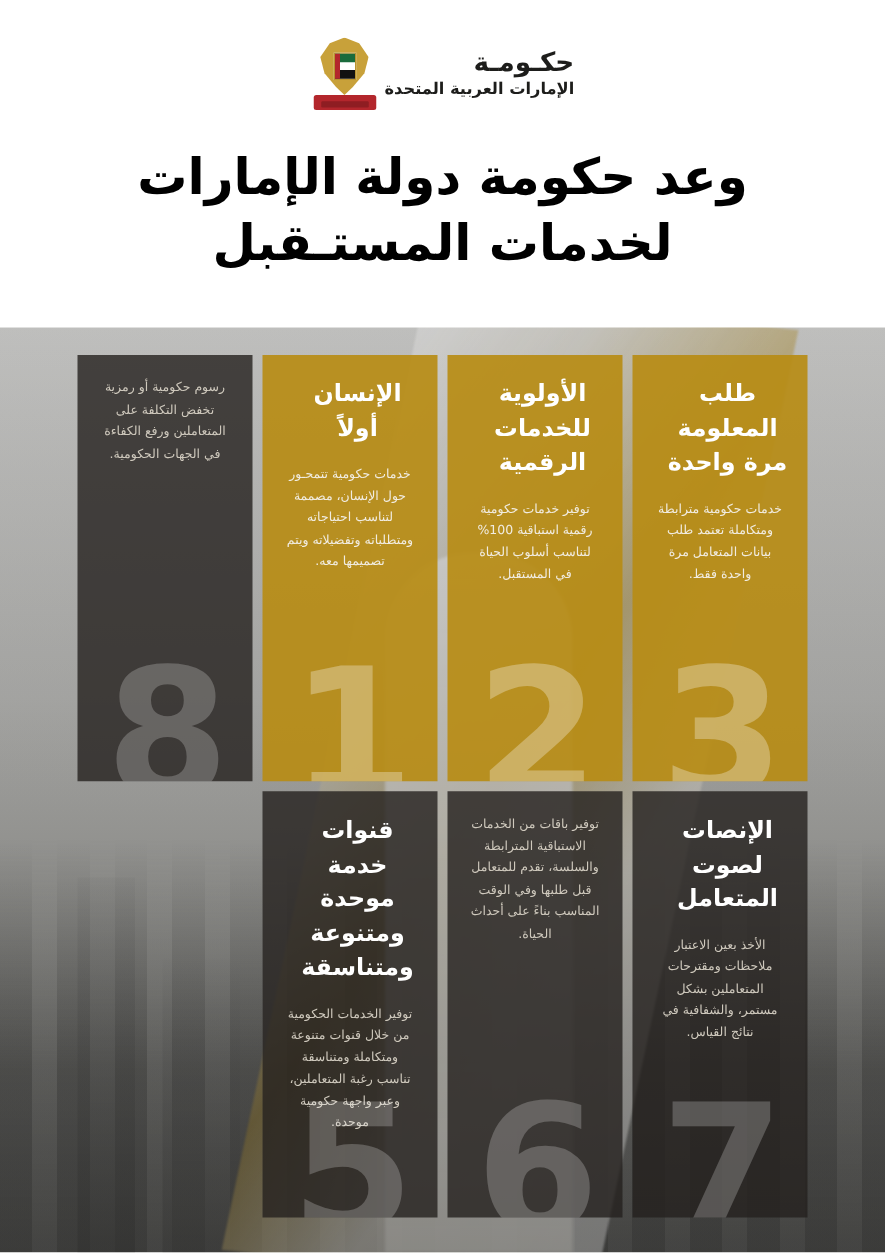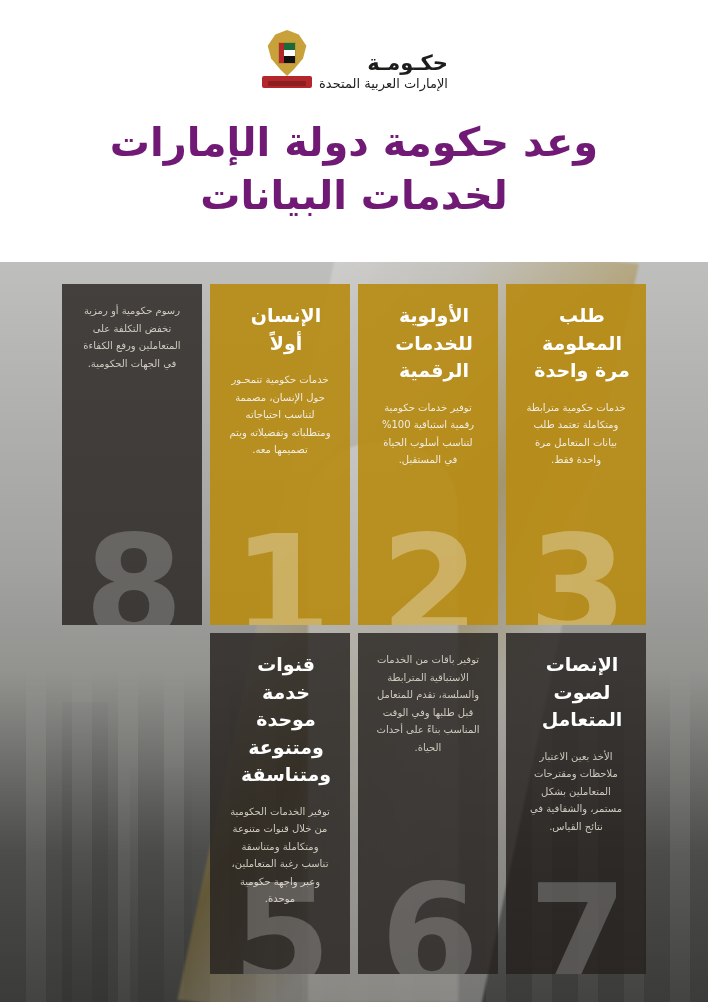--- a/index.html
+++ b/index.html
@@ -16,21 +16,21 @@
   }
 
   
   .header {
     height: 262px;
     background: #ffffff;
     position: relative;
   }
   .emblem-row {
     display: flex;
-    align-items: flex-end;
+    align-items: center;
     justify-content: center;
     gap: 5px;
     padding-top: 26px;
   }
   .emblem {
     width: 54px;
     height: 66px;
     position: relative;
     flex: 0 0 auto;
   }
@@ -70,29 +70,29 @@
     line-height: 1.15;
   }
   .gov-title .line1 {
     font-size: 21px;
     font-weight: bold;
     color: #1d1d1b;
     letter-spacing: 1px;
   }
   .gov-title .line2 {
     font-size: 13px;
-    font-weight: normal;
+    font-weight: bold;
     color: #1d1d1b;
     margin-top: 2px;
   }
 
   .main-title {
     margin-top: 24px;
     text-align: center;
-    color: #701a75;
+    color: #000000;
     font-weight: bold;
     font-size: 40px;
     line-height: 1.32;
     letter-spacing: 0.5px;
     padding: 0 40px;
   }
   .main-title .t-line { display: block; }
 
   
   .poster {
@@ -222,21 +222,21 @@
         <div class="shield-stripe-b"></div>
         <div class="shield-bar-r"></div>
       </div>
       <div class="scroll"></div>
       <div class="scroll-ink"></div>
     </div>
   </div>
 
   <h1 class="main-title">
     <span class="t-line">وعد حكومة دولة الإمارات</span>
-    <span class="t-line">لخدمات البيانات</span>
+    <span class="t-line">لخدمات المستـقبل</span>
   </h1>
 </div>
 
 <div class="poster">
   <div class="bg-sky"></div>
   <div class="bg-skyline"></div>
   <div class="bg-tower"></div>
   <div class="bg-tower2"></div>
   <div class="bg-flag"></div>
   <div class="bg-person"></div>

